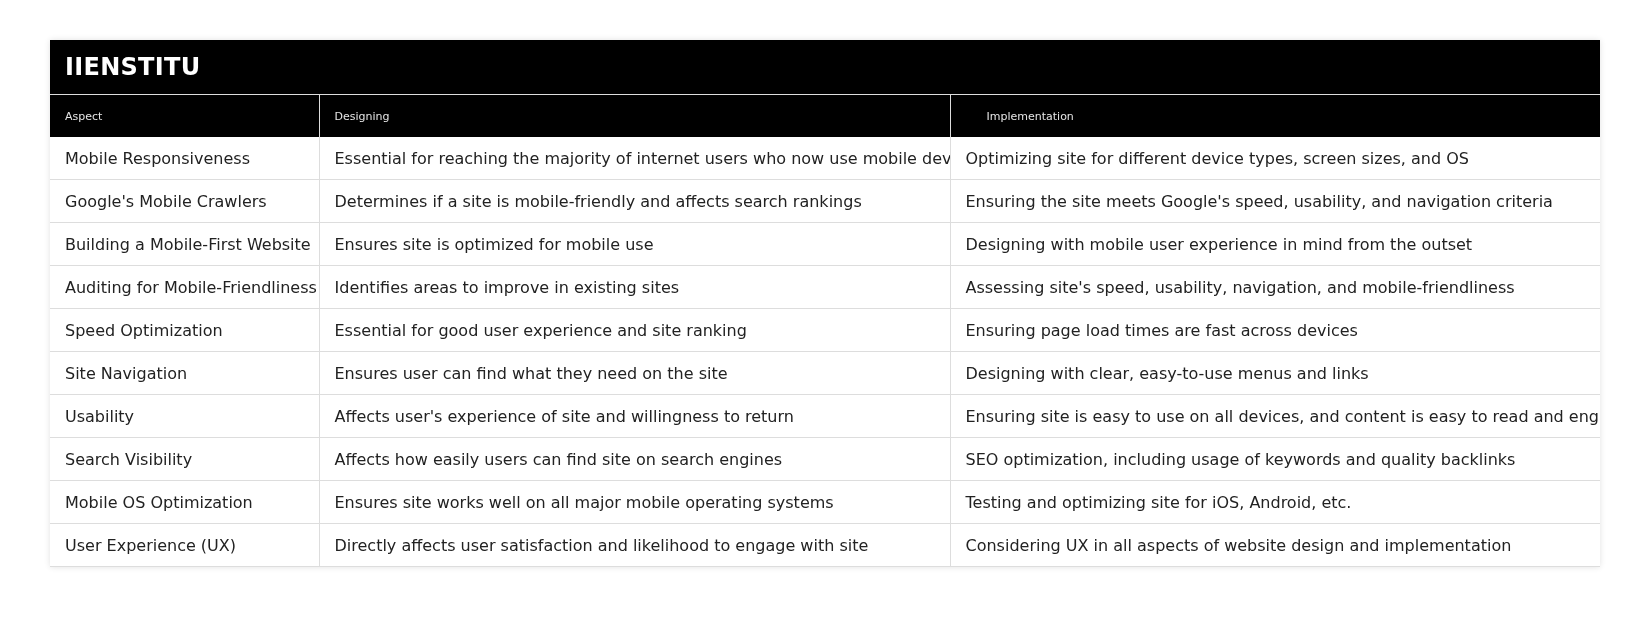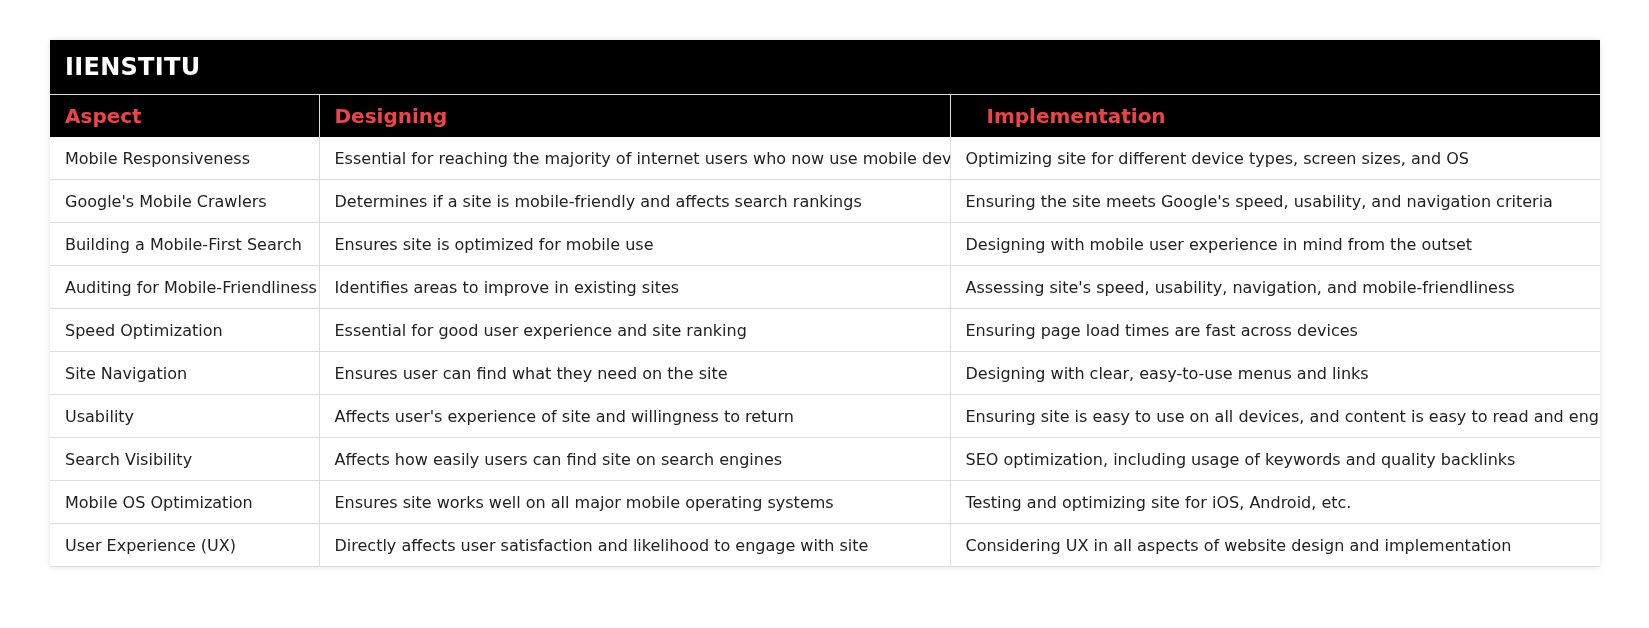--- a/index.html
+++ b/index.html
@@ -1,20 +1,20 @@
 <!DOCTYPE html>
 <html><head>
 <meta charset="utf-8">
 <style>
   html, body { margin: 0; padding: 0; background: #ffffff; }
   body { width: 1649px; height: 628px; position: relative; font-family: "DejaVu Sans", sans-serif; }
   .wrap { position: absolute; left: 50px; top: 40px; width: 1550px; box-shadow: 0 0 6px rgba(0,0,0,0.12); }
   .title-bar { background: #000; color: #fff; height: 54px; display: flex; align-items: center; padding-left: 15px; font-weight: bold; font-size: 24px; letter-spacing: 0.3px; border-bottom: 1px solid #ddd; }
   table { border-collapse: collapse; width: 100%; table-layout: fixed; font-size: 16px; }
-  th { background: #000; color: #ef4444; text-align: left; font-weight: bold; height: 42px; padding: 0 15px; border-right: 1px solid #ddd; font-size: 20px; }
+  th { background: #000; color: #e5e5e5; text-align: left; font-weight: normal; height: 42px; padding: 0 15px; border-right: 1px solid #ddd; font-size: 11px; }
   th:last-child { border-right: none; padding-left: 36px; }
   td { height: 42px; padding: 0 15px; color: #222; border-right: 1px solid #ddd; border-bottom: 1px solid #ddd; white-space: nowrap; overflow: hidden; font-size: 16px; }
   td:last-child { border-right: none; }
   col.c1 { width: 269px; } col.c2 { width: 631px; } col.c3 { width: 650px; }
 </style>
 </head>
 <body>
 
 <div class="wrap">
   <div class="title-bar">IIENSTITU</div>
@@ -36,21 +36,21 @@
           <td>Mobile Responsiveness</td>
           <td>Essential for reaching the majority of internet users who now use mobile devices</td>
           <td>Optimizing site for different device types, screen sizes, and OS</td>
         </tr>
         <tr>
           <td>Google's Mobile Crawlers</td>
           <td>Determines if a site is mobile-friendly and affects search rankings</td>
           <td>Ensuring the site meets Google's speed, usability, and navigation criteria</td>
         </tr>
         <tr>
-          <td>Building a Mobile-First Search</td>
+          <td>Building a Mobile-First Website</td>
           <td>Ensures site is optimized for mobile use</td>
           <td>Designing with mobile user experience in mind from the outset</td>
         </tr>
         <tr>
           <td>Auditing for Mobile-Friendliness</td>
           <td>Identifies areas to improve in existing sites</td>
           <td>Assessing site's speed, usability, navigation, and mobile-friendliness</td>
         </tr>
         <tr>
           <td>Speed Optimization</td>

